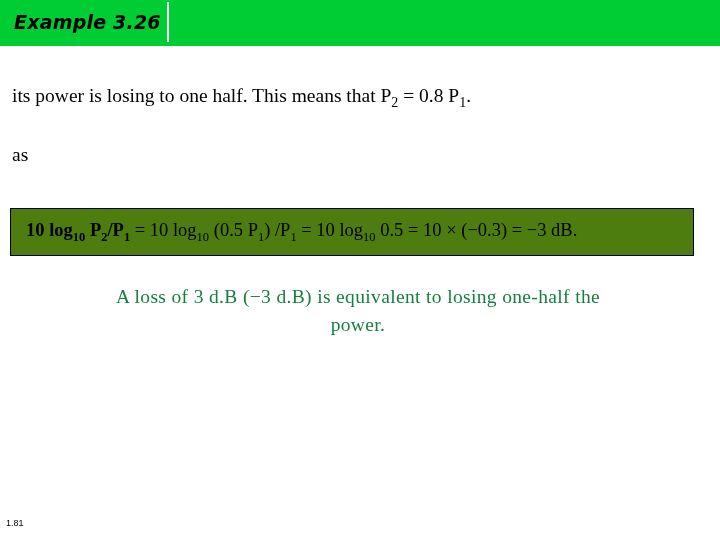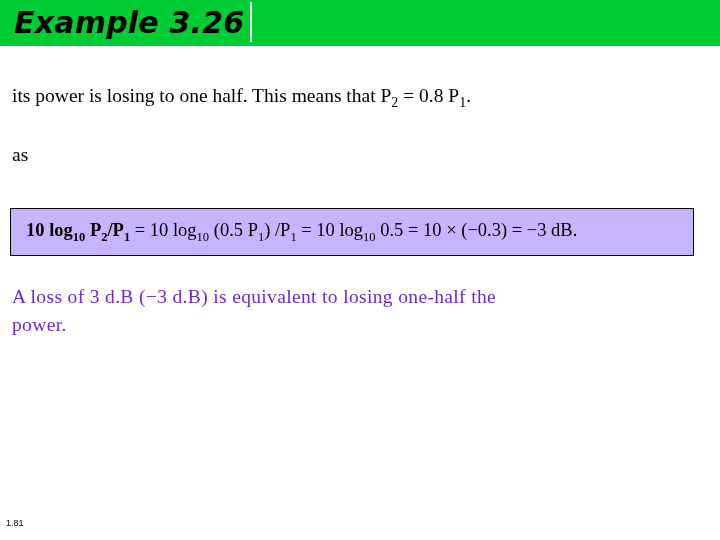--- a/index.html
+++ b/index.html
@@ -36,21 +36,21 @@
     padding: 0 6px 0 0;
     display: flex;
     align-items: center;
     background: #00CC33;
     border-right: 2px solid #ffffff;
   }
   .header-title {
     font-family: "DejaVu Sans", sans-serif;
     font-style: italic;
     font-weight: bold;
-    font-size: 30px;
+    font-size: 19px;
     color: #000000;
     letter-spacing: 0.2px;
     white-space: nowrap;
   }
   
   .body-text {
     position: absolute;
     left: 12px;
     top: 57px;
     width: 692px;
@@ -63,21 +63,21 @@
     font-size: 14px;
     vertical-align: sub;
   }
   
   .formula-box {
     position: absolute;
     left: 10px;
     top: 208px;
     width: 684px;
     height: 48px;
-    background: #c4b5fd;
+    background: #4d7c0f;
     border: 1.5px solid #000000;
     box-sizing: border-box;
     display: flex;
     align-items: center;
   }
   .formula {
     padding-left: 15px;
     font-family: "Liberation Serif", serif;
     font-size: 18.5px;
     font-weight: bold;
@@ -94,22 +94,23 @@
   }
   
   .closing-text {
     position: absolute;
     left: 12px;
     top: 283px;
     width: 692px;
     font-family: "Liberation Serif", serif;
     font-size: 19.5px;
     line-height: 28px;
-    color: #6d28d9;
+    color: #15803d;
     letter-spacing: 0.35px;
+    text-align: center;
   }
   
   .page-number {
     position: absolute;
     left: 6px;
     top: 518px;
     font-family: "Liberation Sans", sans-serif;
     font-size: 9px;
     color: #000000;
   }

